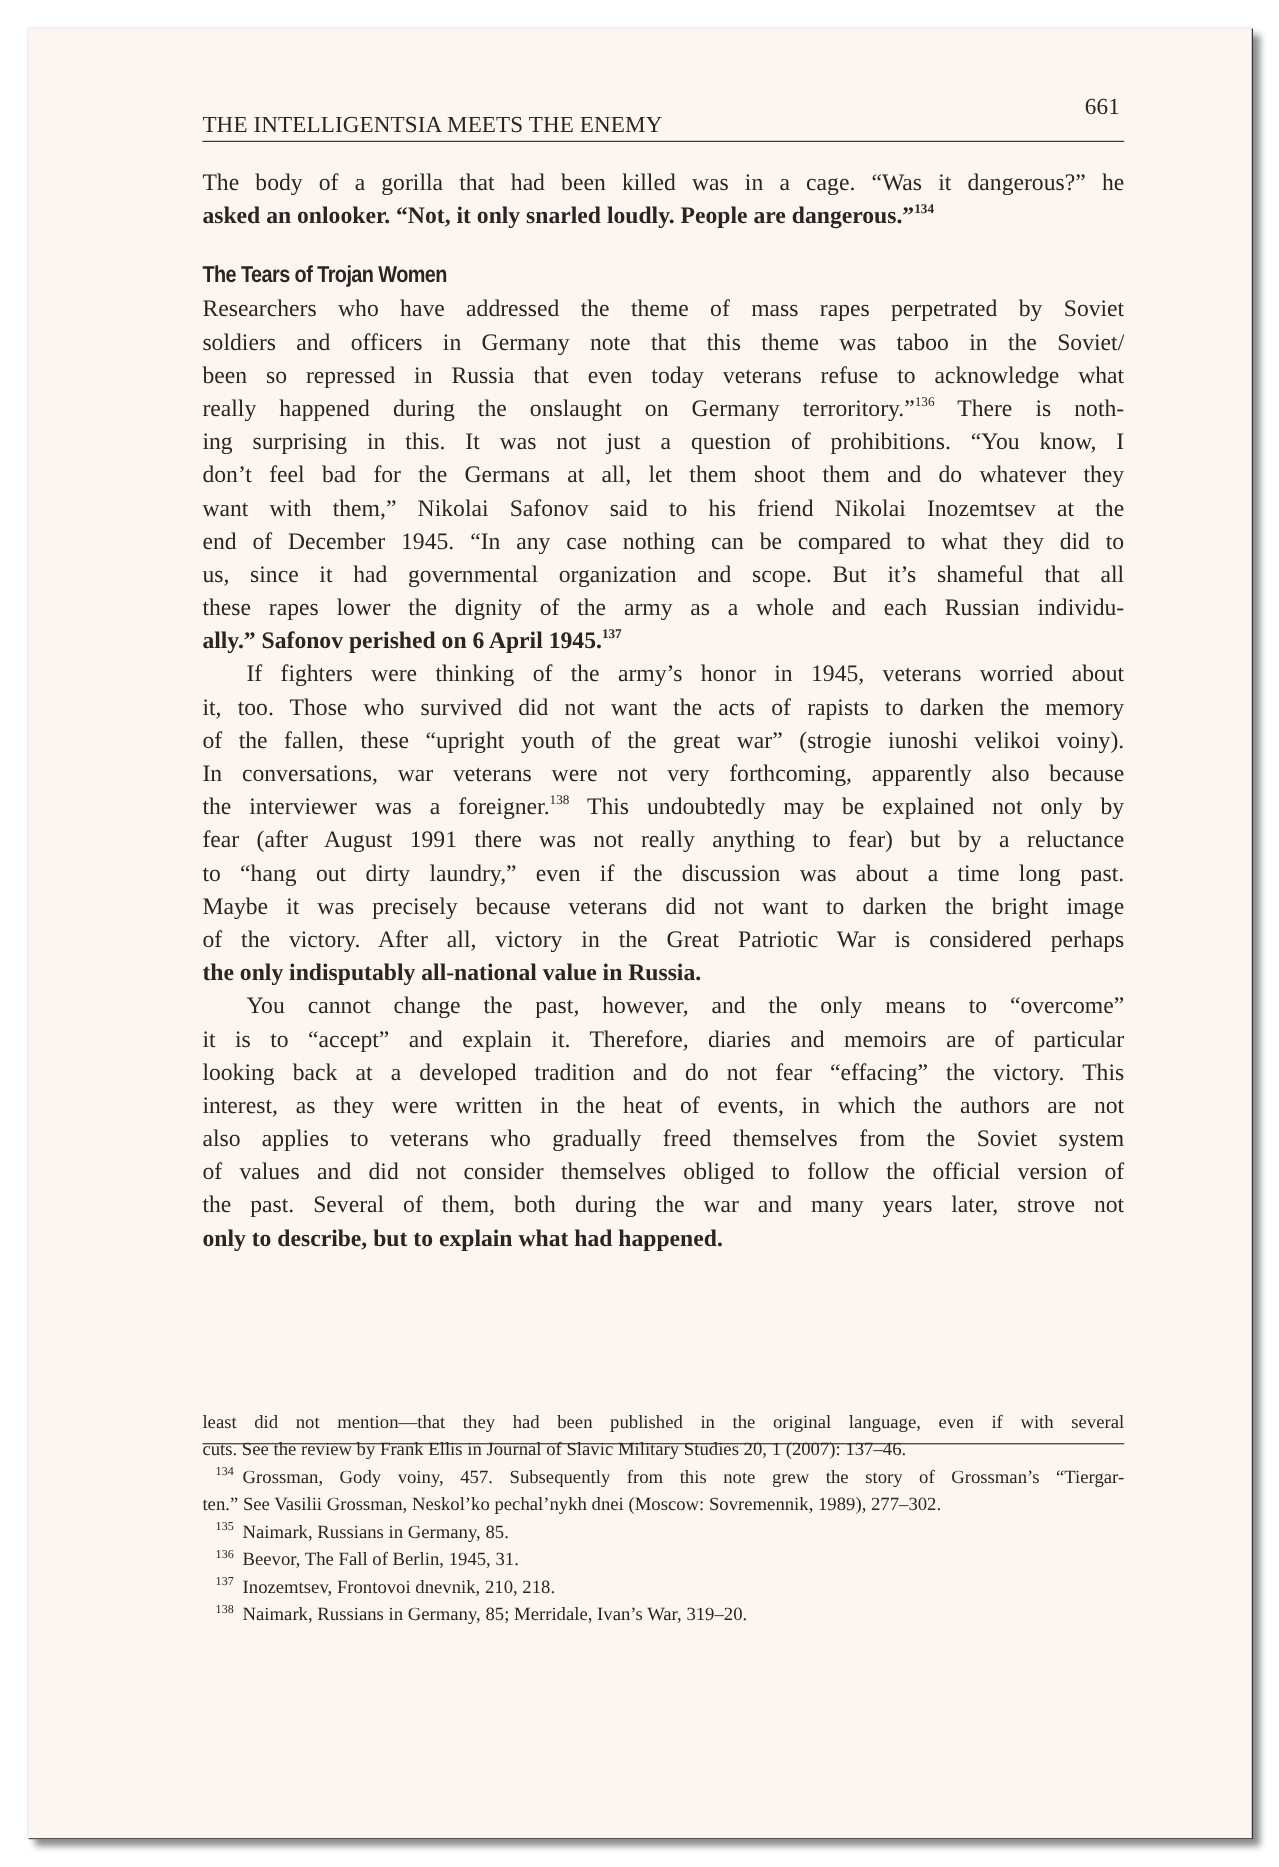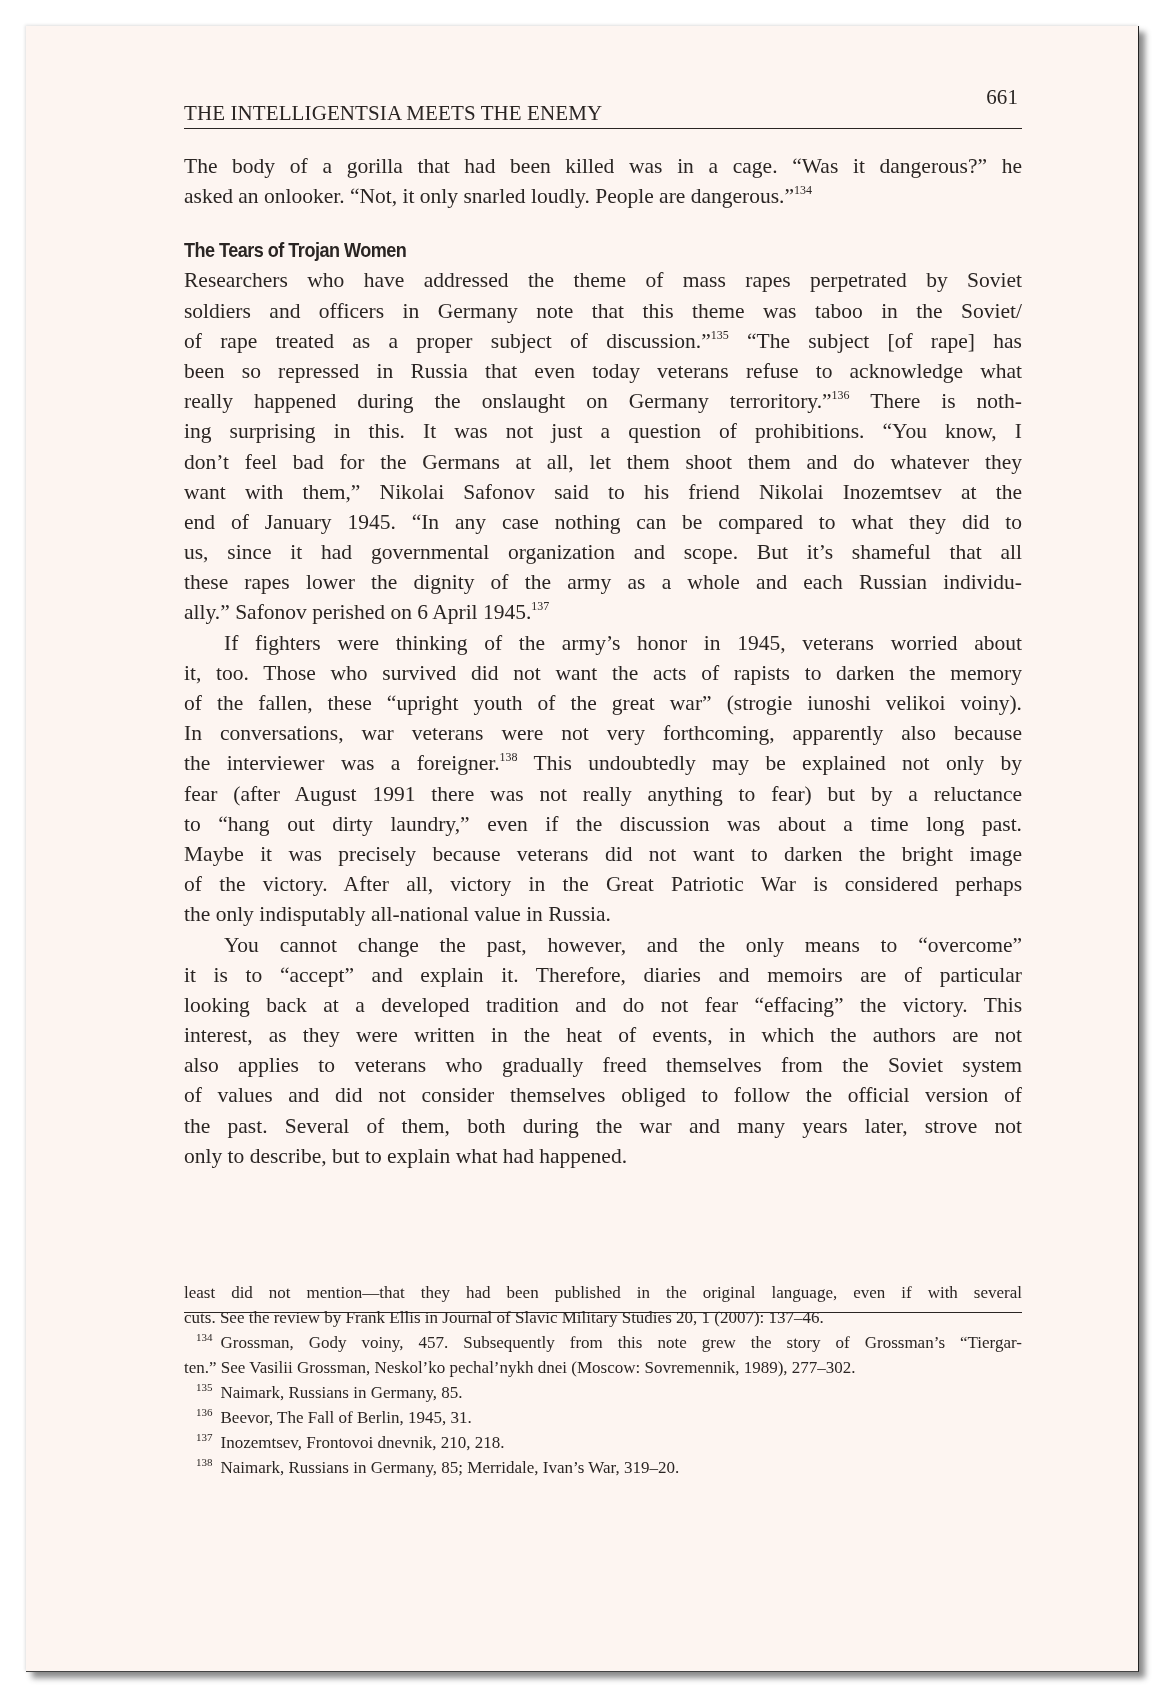--- a/index.html
+++ b/index.html
@@ -62,20 +62,21 @@
   }
   .line {
     display: block;
     white-space: nowrap;
     text-align: justify;
     text-align-last: justify;
     height: 30.2px;
   }
   .line.last {
     text-align-last: left;
+    font-weight: bold;
   }
   .line.indent {
     padding-left: 40px;
   }
   .heading {
     display: block;
     font-family: "Liberation Sans", "DejaVu Sans", sans-serif;
     font-weight: bold;
     font-size: 21px;
     letter-spacing: -0.6px;
@@ -143,27 +144,26 @@
     <div class="body-text">
       <div id="opening-paragraph">
           <span class="line"><span>The body of a gorilla that had been killed was in a cage. “Was it dangerous?” he</span></span>
           <span class="line last"><span>asked an onlooker. “Not, it only snarled loudly. People are dangerous.”</span><span class="sup">134</span></span>
         </div>
       <div class="heading">The Tears of Trojan Women</div>
       <div id="paragraphs">
           <div>
             <span class="line"><span>Researchers who have addressed the theme of mass rapes perpetrated by Soviet</span></span>
             <span class="line"><span>soldiers and officers in Germany note that this theme was taboo in the Soviet/</span></span>
-            <span class="line"><span>of rape treated as a proper subject of discussion.”</span><span class="sup">135</span><span> “The subject [of rape] has</span></span>
             <span class="line"><span>been so repressed in Russia that even today veterans refuse to acknowledge what</span></span>
             <span class="line"><span>really happened during the onslaught on Germany terroritory.”</span><span class="sup">136</span><span> There is noth-</span></span>
             <span class="line"><span>ing surprising in this. It was not just a question of prohibitions. “You know, I</span></span>
             <span class="line"><span>don’t feel bad for the Germans at all, let them shoot them and do whatever they</span></span>
             <span class="line"><span>want with them,” Nikolai Safonov said to his friend Nikolai Inozemtsev at the</span></span>
-            <span class="line"><span>end of January 1945. “In any case nothing can be compared to what they did to</span></span>
+            <span class="line"><span>end of December 1945. “In any case nothing can be compared to what they did to</span></span>
             <span class="line"><span>us, since it had governmental organization and scope. But it’s shameful that all</span></span>
             <span class="line"><span>these rapes lower the dignity of the army as a whole and each Russian individu-</span></span>
             <span class="line last"><span>ally.” Safonov perished on 6 April 1945.</span><span class="sup">137</span></span>
           </div>
           <div>
             <span class="line indent"><span>If fighters were thinking of the army’s honor in 1945, veterans worried about</span></span>
             <span class="line"><span>it, too. Those who survived did not want the acts of rapists to darken the memory</span></span>
             <span class="line"><span>of the fallen, these “upright youth of the great war” (</span><span class="it">strogie iunoshi velikoi voiny</span><span>).</span></span>
             <span class="line"><span>In conversations, war veterans were not very forthcoming, apparently also because</span></span>
             <span class="line"><span>the interviewer was a foreigner.</span><span class="sup">138</span><span> This undoubtedly may be explained not only by</span></span>

